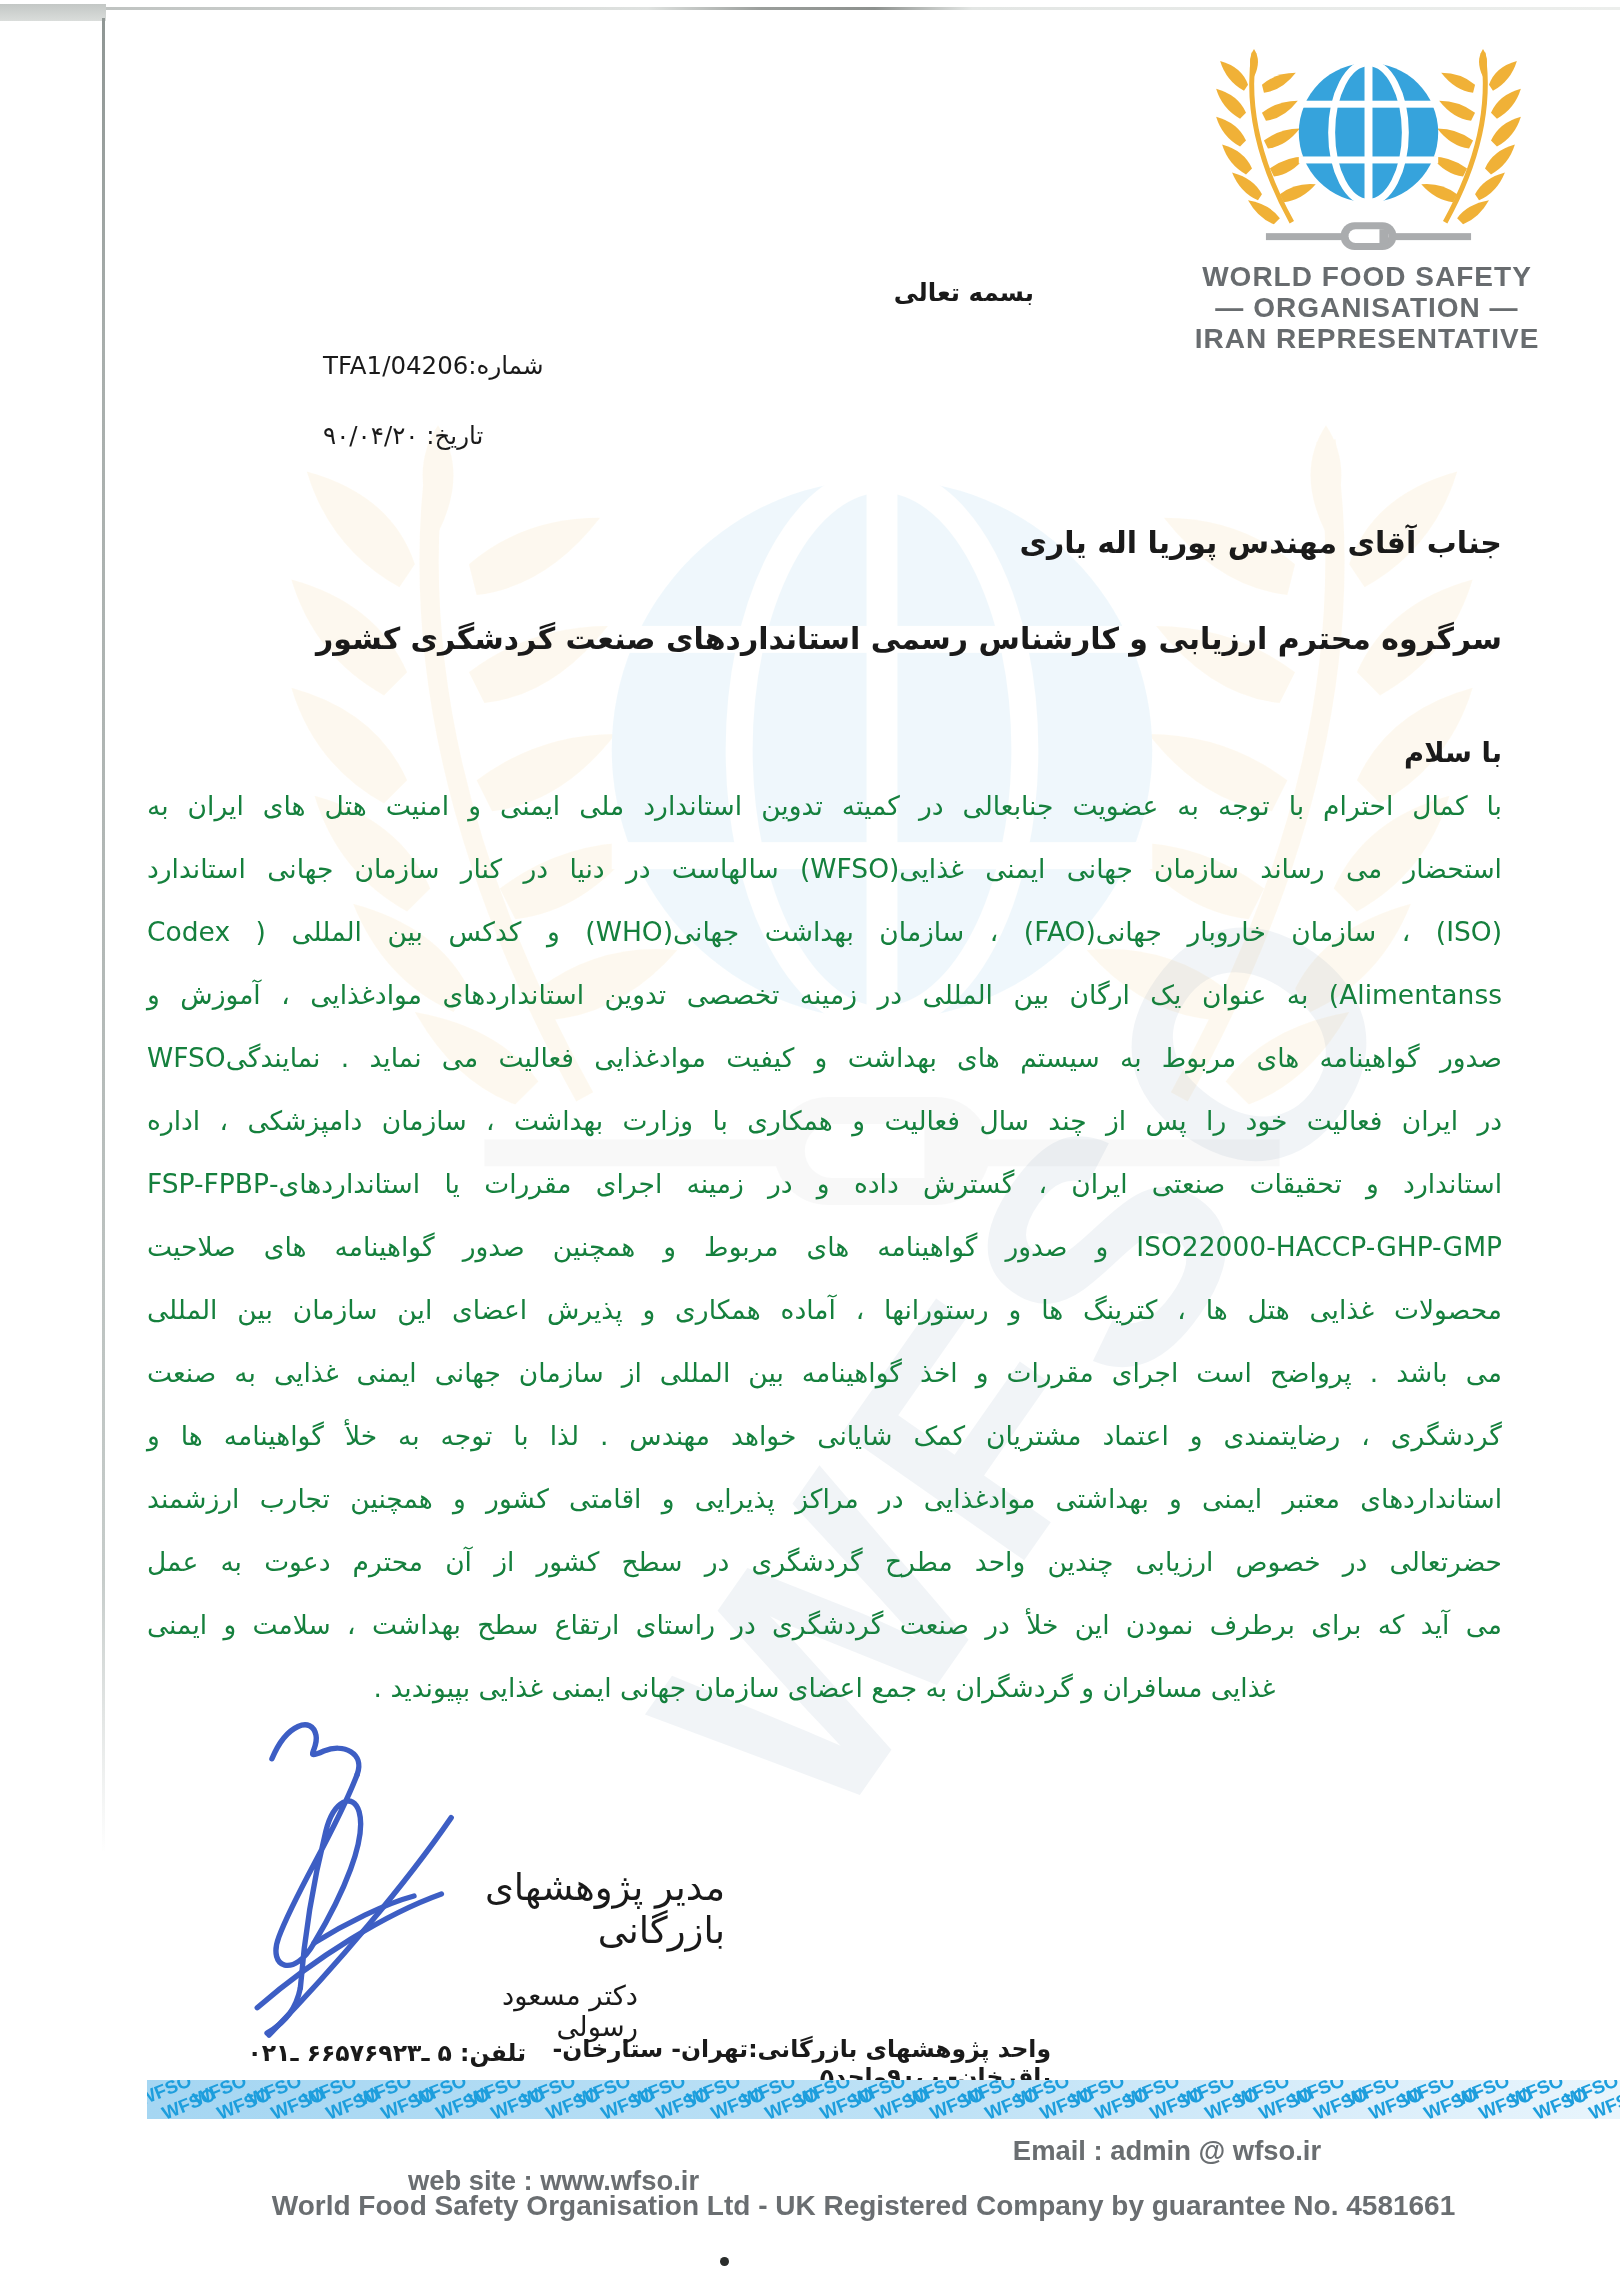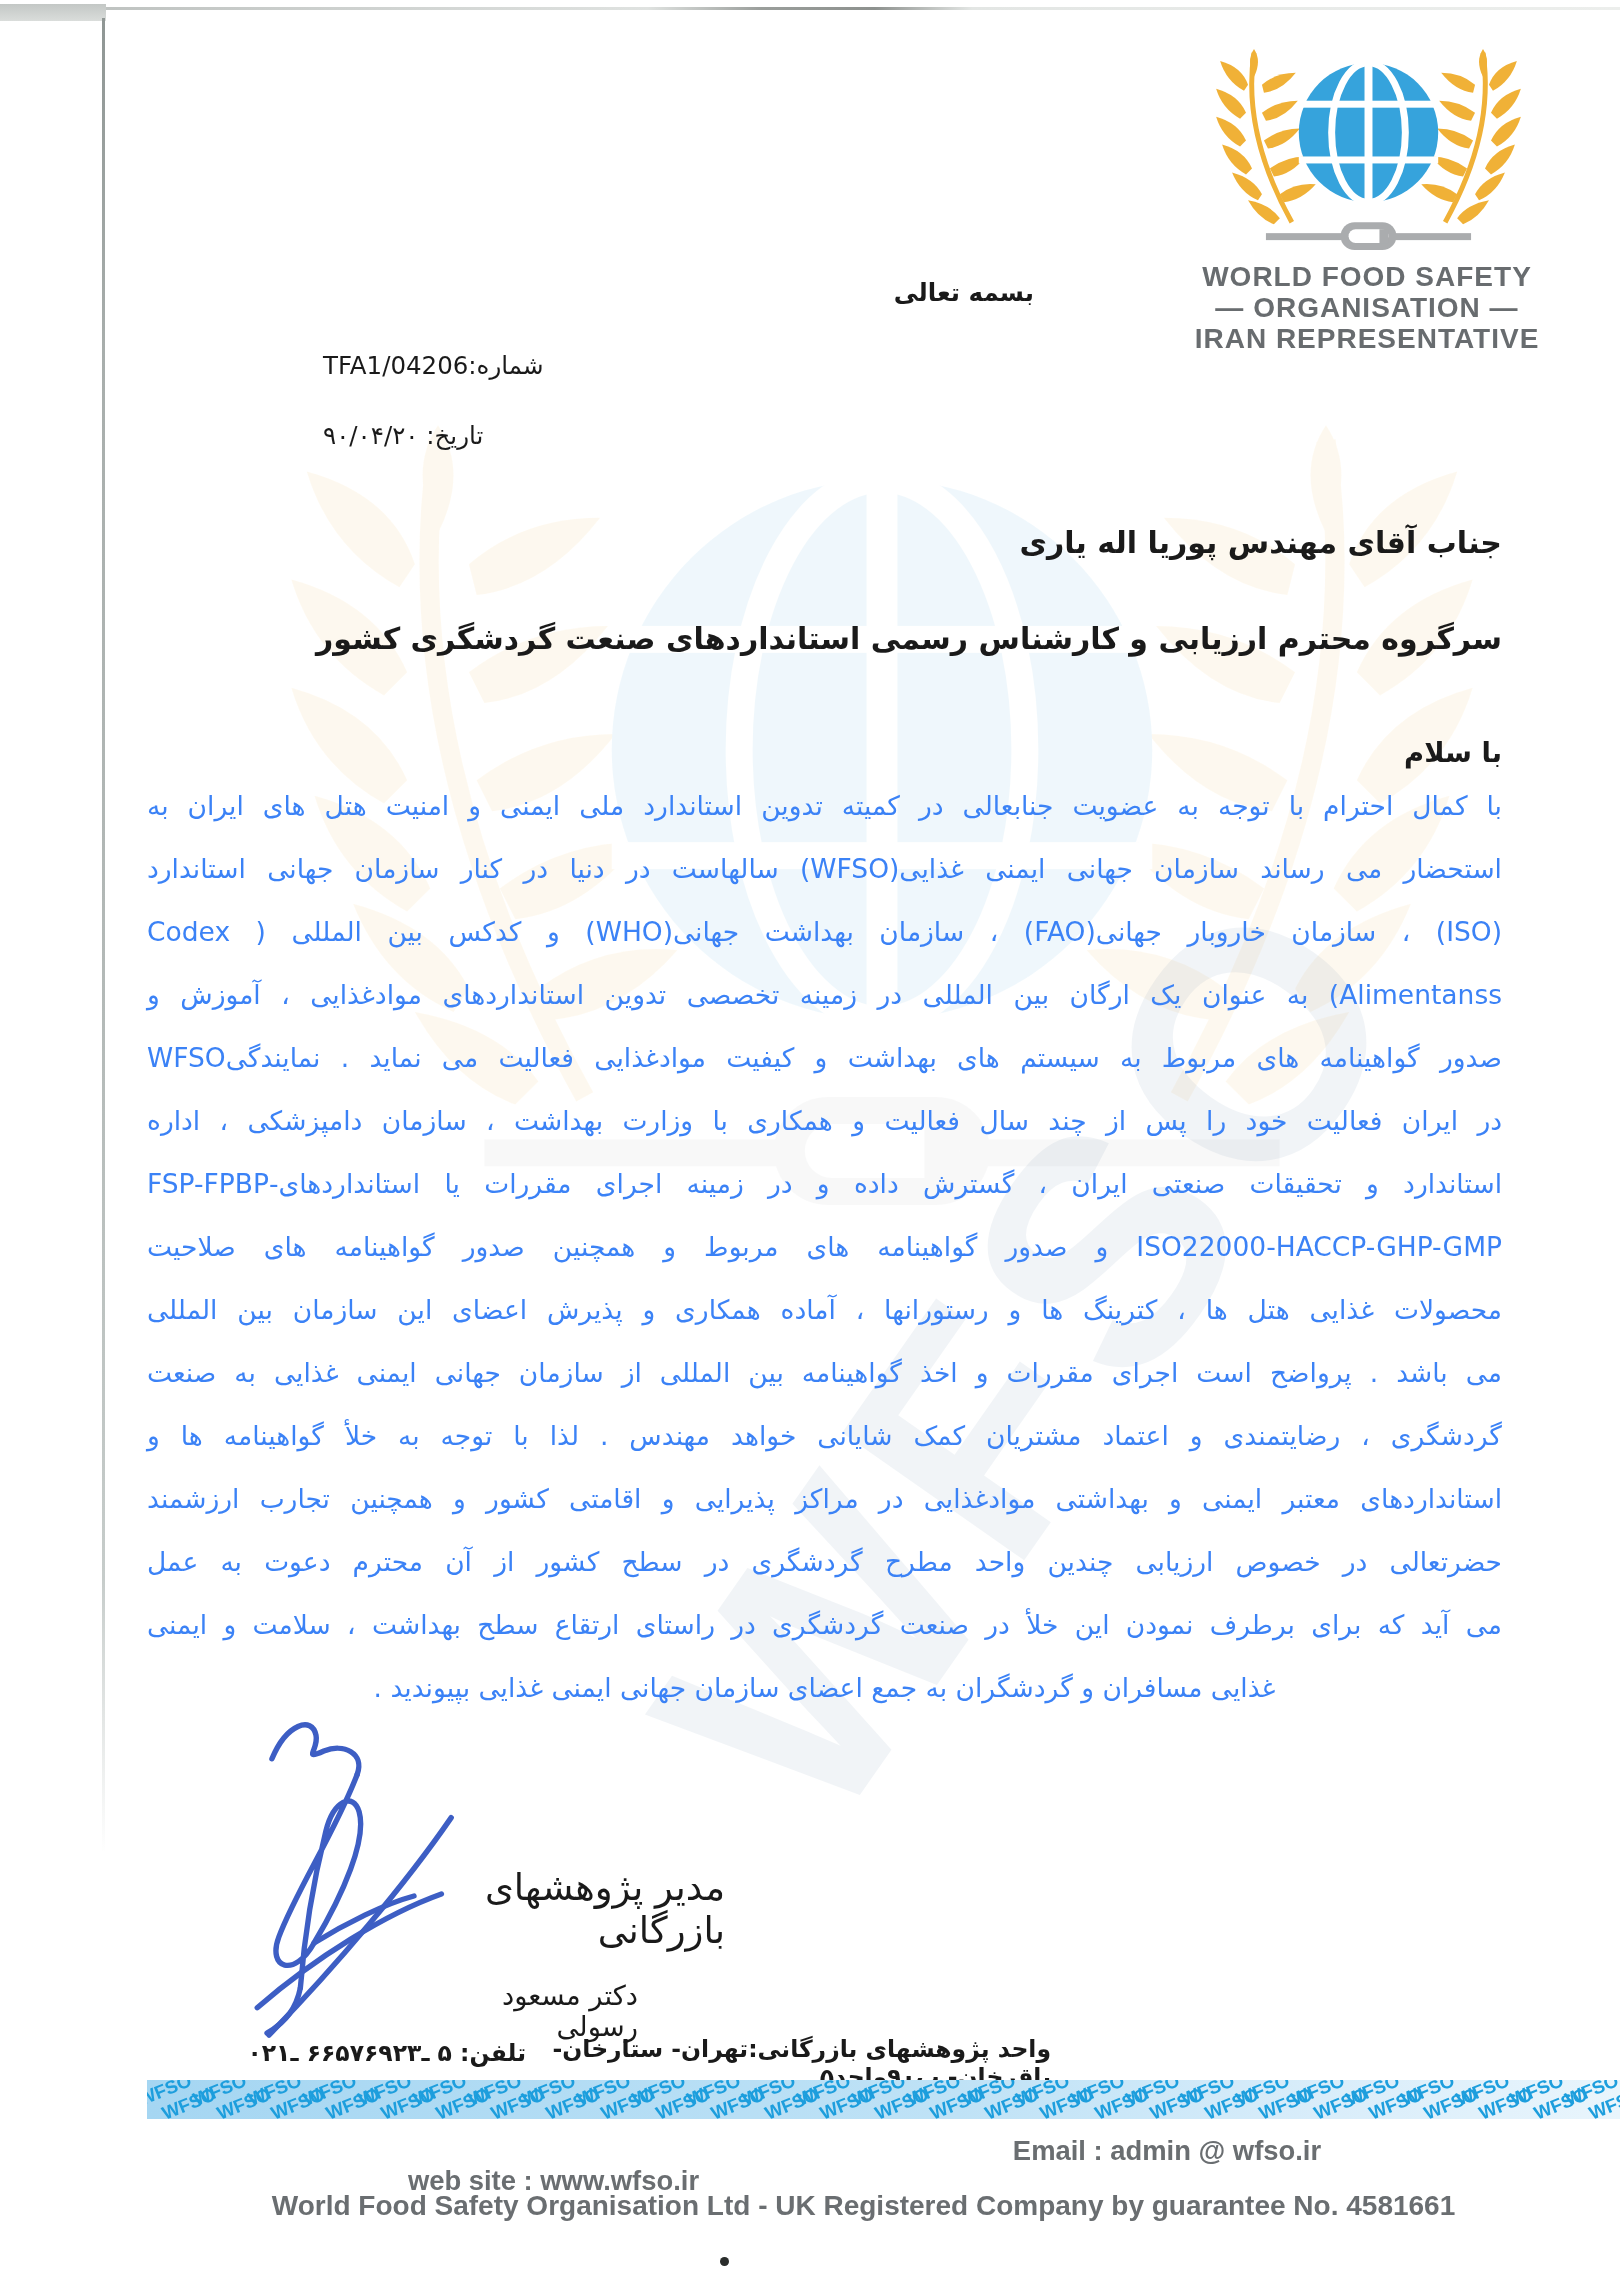--- a/index.html
+++ b/index.html
@@ -39,21 +39,21 @@
 
   .rtl-right{position:absolute;left:147px;width:1355px;direction:rtl;text-align:right;}
   .recipient-name{top:525px;font-weight:700;font-size:30px;}
   .recipient-title{top:621px;font-weight:700;font-size:30px;}
   .salutation{top:737px;font-weight:700;font-size:27.4px;}
 
   .body-block{position:absolute;left:147px;top:774px;width:1355px;direction:rtl;}
   .body-line{
     height:63px;line-height:63px;font-size:26.5px;font-weight:500;
     text-align:justify;text-align-last:justify;-moz-text-align-last:justify;
-    white-space:nowrap;color:#3b82f6;
+    white-space:nowrap;color:#15803d;
   }
   .body-line.closing{text-align:center;text-align-last:center;-moz-text-align-last:center;}
 
   .signature-svg{position:absolute;left:218px;top:1702px;}
   .sig-title{position:absolute;left:431px;top:1866px;width:294px;direction:rtl;text-align:right;font-size:37px;}
   .sig-name{position:absolute;left:446px;top:1980px;width:192px;direction:rtl;text-align:right;font-size:27.4px;}
 
   .footer-address{position:absolute;left:549px;top:2035px;width:502px;direction:rtl;text-align:right;font-size:23.5px;font-weight:600;}
   .footer-phone{position:absolute;left:240px;top:2039px;width:286px;direction:rtl;text-align:right;font-size:23.5px;font-weight:600;}
 

